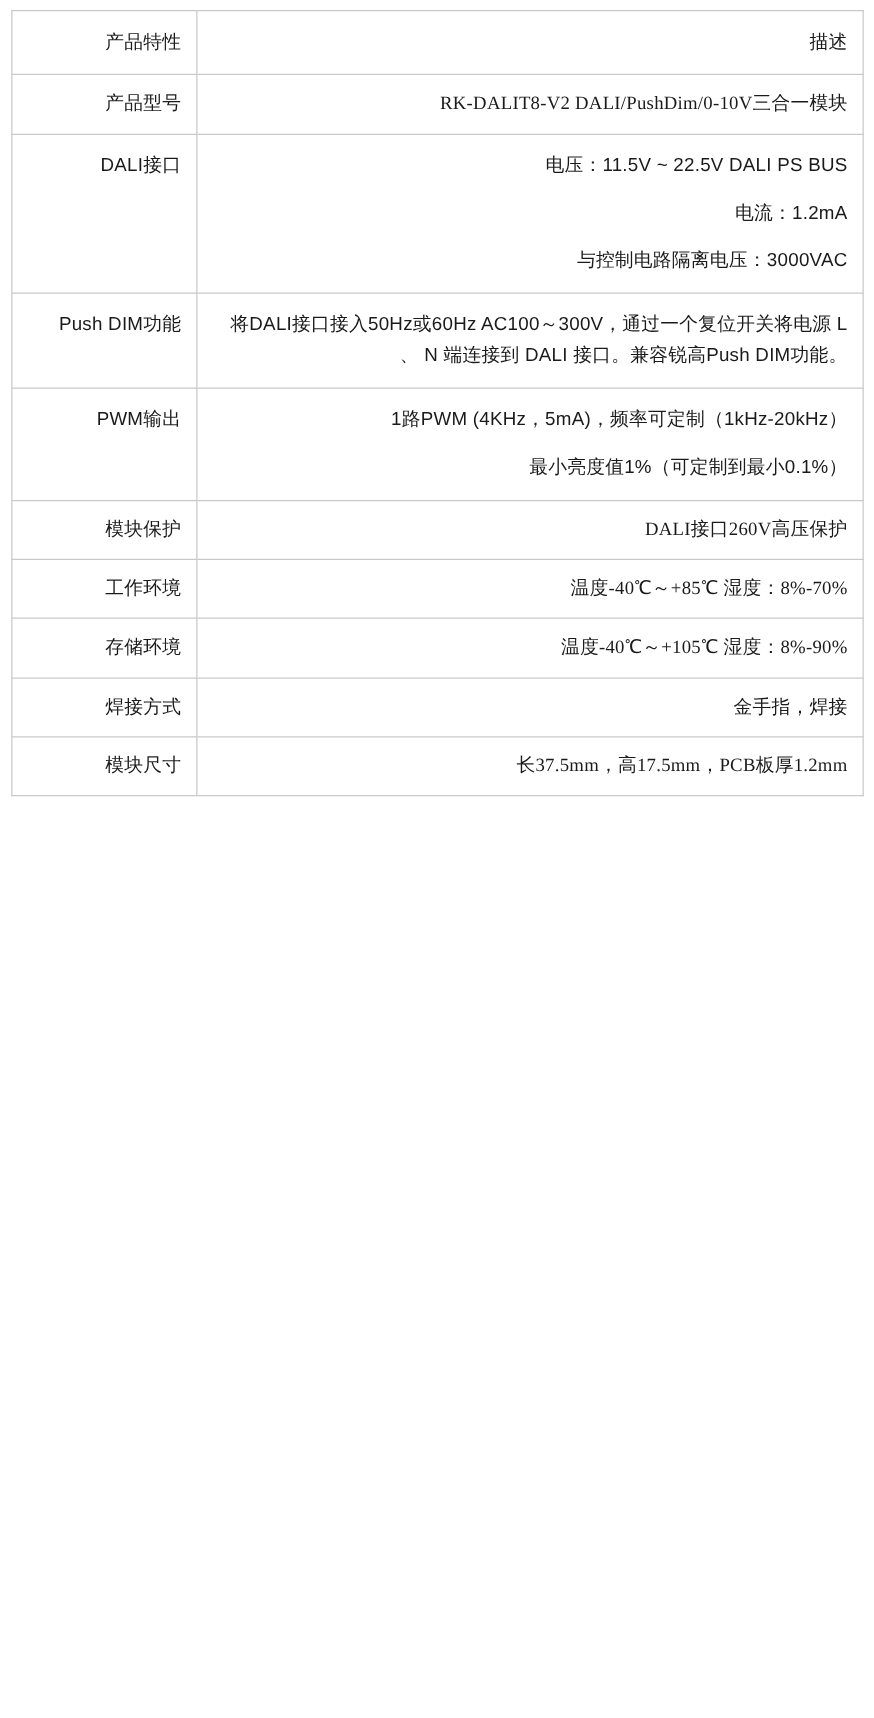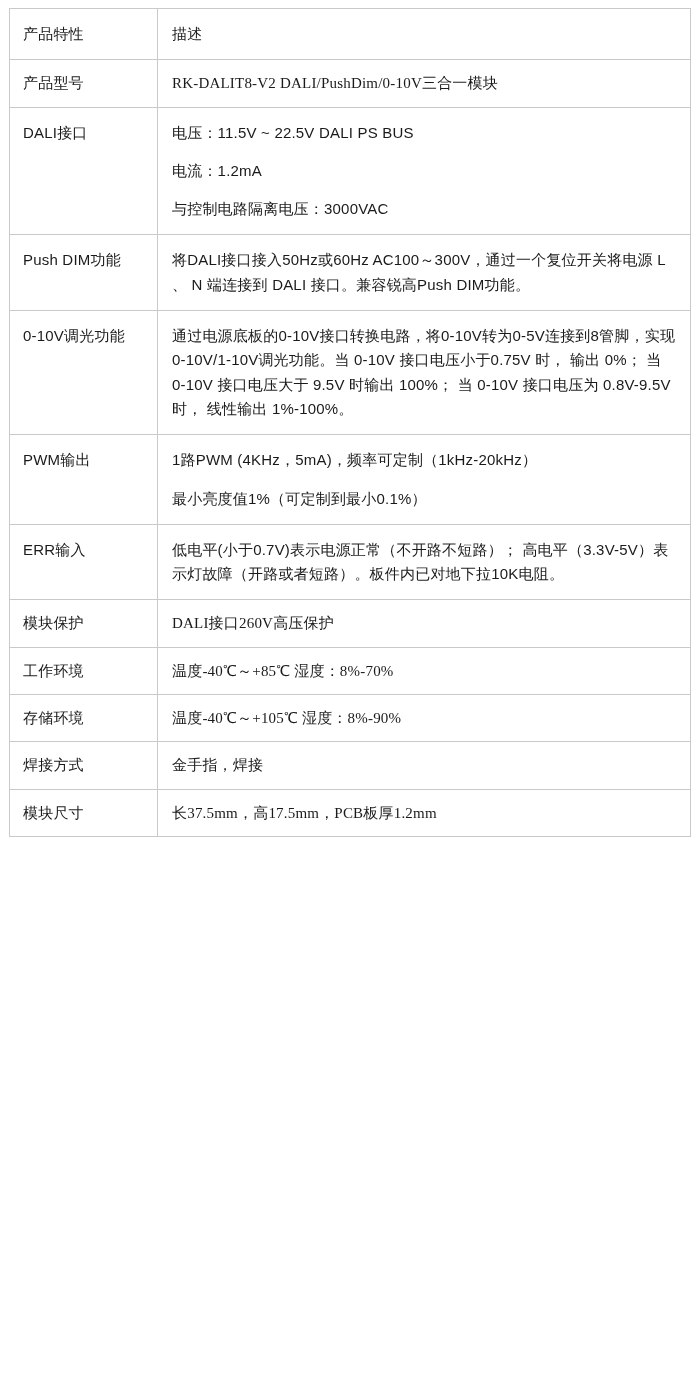--- a/index.html
+++ b/index.html
@@ -11,20 +11,21 @@
     width: 699px;
     font-family: "Liberation Sans", "DejaVu Sans", sans-serif;
     color: #1a1a1a;
   }
   .spec-table {
     width: 681px;
     margin: 8px 9px;
     border-collapse: collapse;
     table-layout: fixed;
     border: 1px solid #c9c9c9;
+    text-align: right;
   }
   .spec-table col.c1 { width: 148px; }
   .spec-table col.c2 { width: 533px; }
   .spec-table td {
     border: 1px solid #c9c9c9;
     vertical-align: top;
     padding: 13px 12px 13px 12px;
     font-size: 15px;
     line-height: 1.62;
     letter-spacing: 0.2px;
@@ -78,36 +79,24 @@
           <p>与控制电路隔离电压：3000VAC</p>
         </td>
       </tr>
       <tr>
         <td class="feature">Push DIM功能</td>
         <td class="desc">
           <p>将DALI接口接入50Hz或60Hz AC100～300V，通过一个复位开关将电源 L 、 N 端连接到 DALI 接口。兼容锐高Push DIM功能。</p>
         </td>
       </tr>
       <tr>
-        <td class="feature">0-10V调光功能</td>
-        <td class="desc">
-          <p>通过电源底板的0-10V接口转换电路，将0-10V转为0-5V连接到8管脚，实现0-10V/1-10V调光功能。当 0-10V 接口电压小于0.75V 时， 输出 0%； 当 0-10V 接口电压大于 9.5V 时输出 100%； 当 0-10V 接口电压为 0.8V-9.5V 时， 线性输出 1%-100%。</p>
-        </td>
-      </tr>
-      <tr>
         <td class="feature">PWM输出</td>
         <td class="desc">
           <p>1路PWM (4KHz，5mA)，频率可定制（1kHz-20kHz）</p>
           <p>最小亮度值1%（可定制到最小0.1%）</p>
-        </td>
-      </tr>
-      <tr>
-        <td class="feature">ERR输入</td>
-        <td class="desc">
-          <p>低电平(小于0.7V)表示电源正常（不开路不短路）； 高电平（3.3V-5V）表示灯故障（开路或者短路）。板件内已对地下拉10K电阻。</p>
         </td>
       </tr>
       <tr class="row-compact">
         <td class="feature">模块保护</td>
         <td class="desc">
           <p>DALI接口260V高压保护</p>
         </td>
       </tr>
       <tr class="row-compact">
         <td class="feature">工作环境</td>

